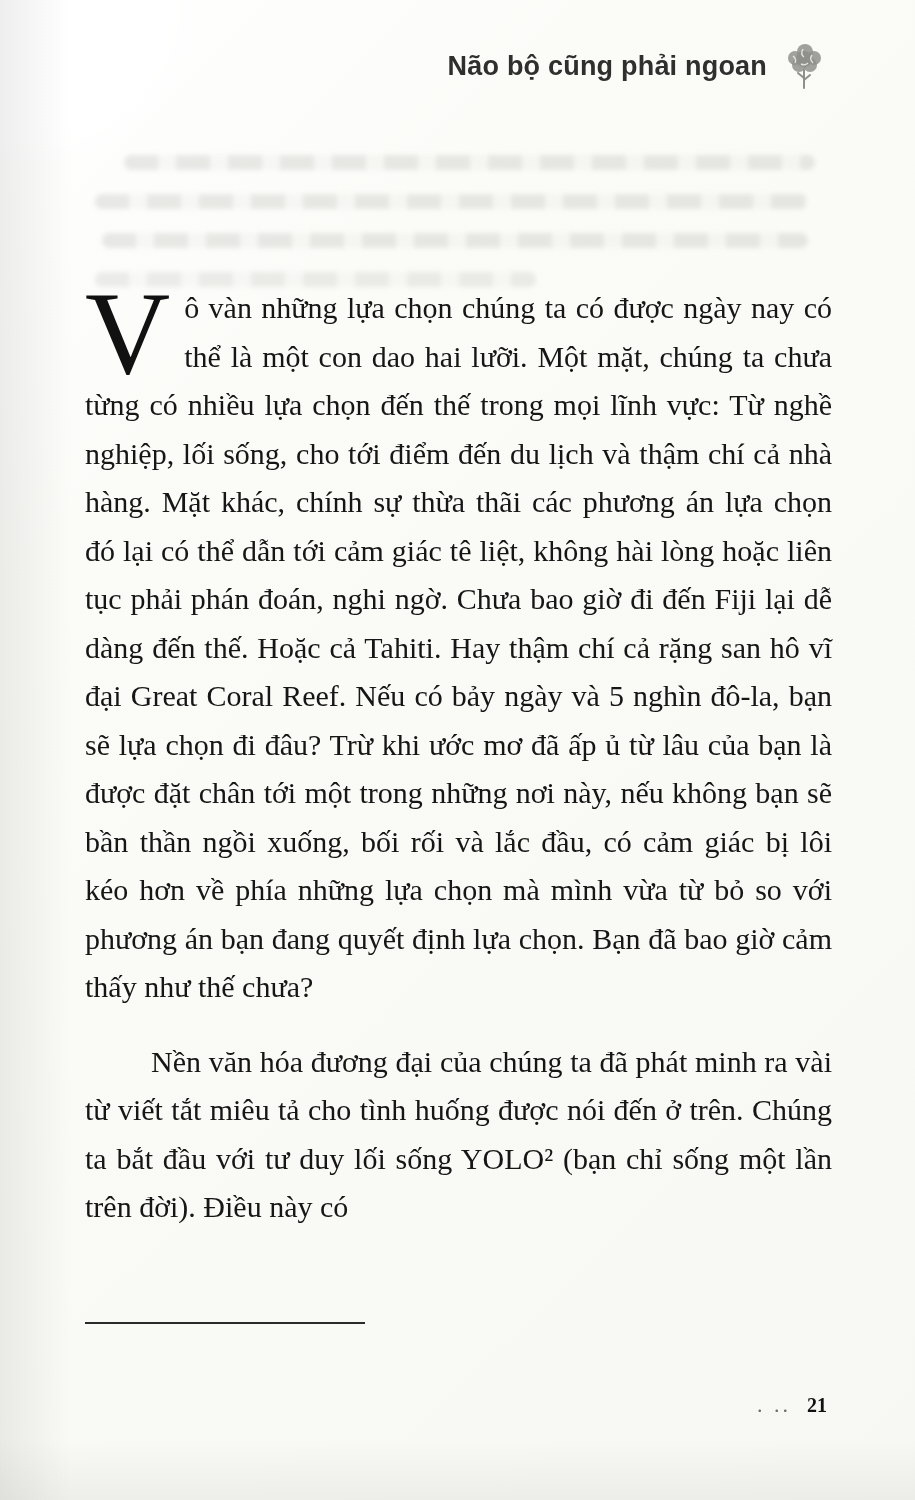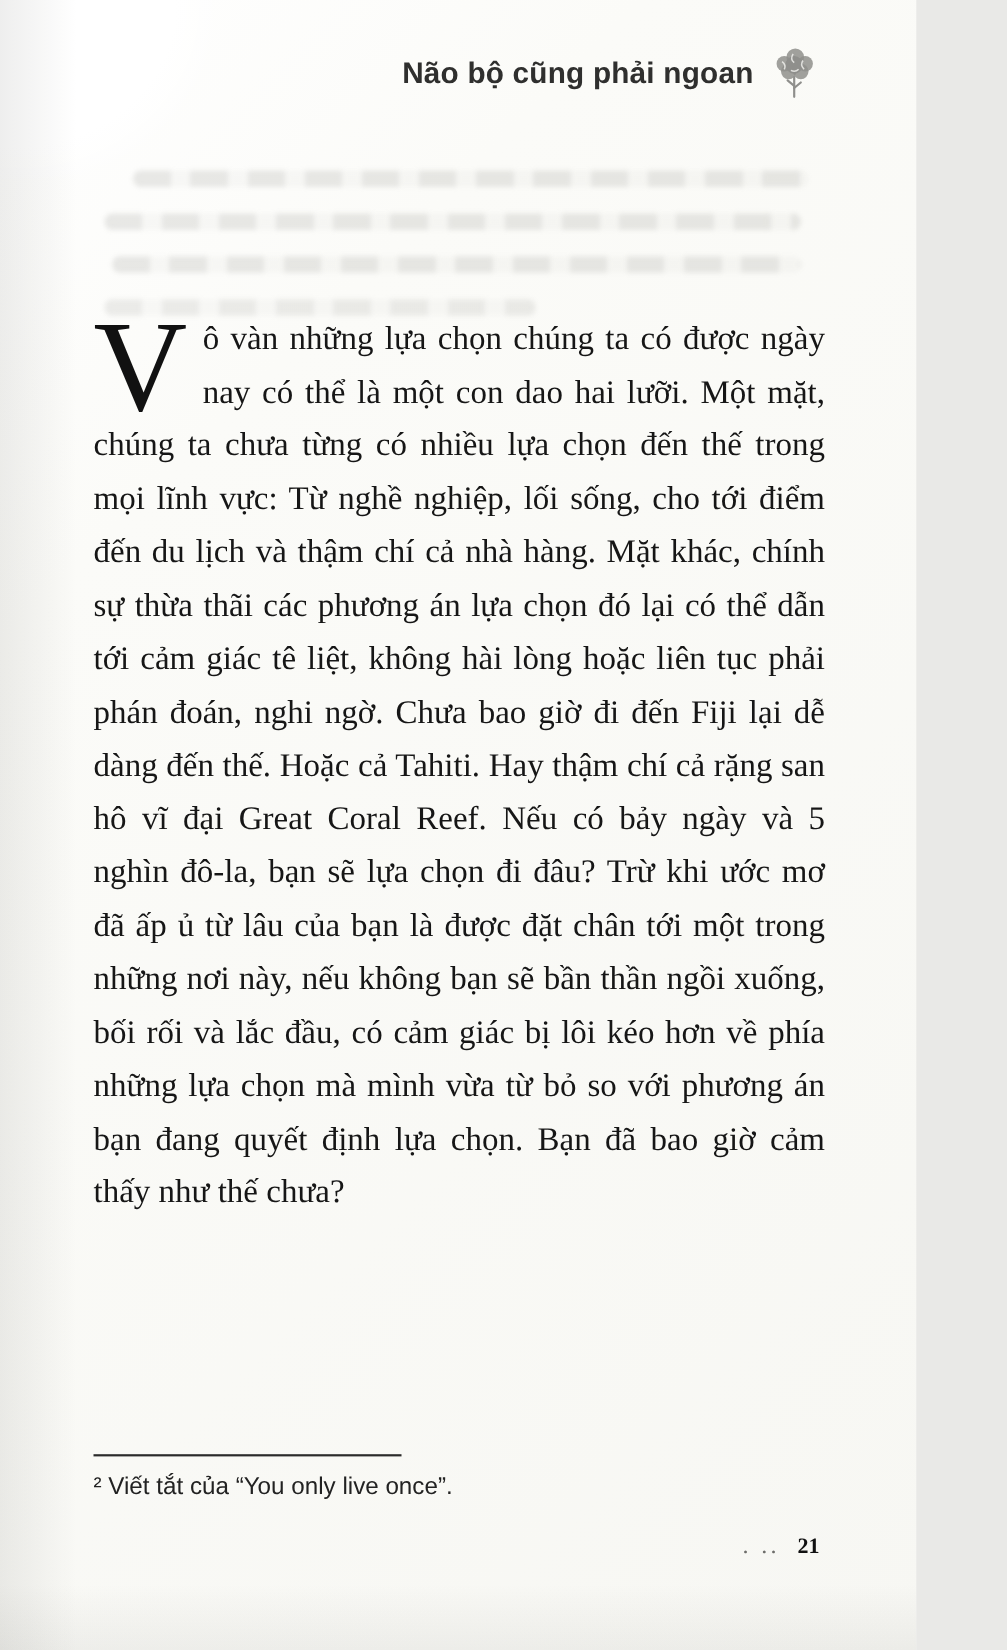--- a/index.html
+++ b/index.html
@@ -3,21 +3,21 @@
 <meta charset="utf-8">
 <style>
   html, body { margin: 0; padding: 0; }
   body {
     width: 915px; height: 1500px;
     background: #e9e9e7;
     font-family: "Liberation Serif", serif;
   }
   .page {
     position: relative;
-    width: 833px; height: 1500px;
+    width: 915px; height: 1500px;
     overflow: hidden;
     background: linear-gradient(135deg, #ffffff 0%, #fbfbf8 25%, #f7f7f3 100%);
     color: #1c1c1c;
   }
   
   .shade-left {
     position: absolute; left: 0; top: 0; bottom: 0; width: 70px;
     background: linear-gradient(to right, rgba(90,90,85,0.10), rgba(90,90,85,0.0));
     pointer-events: none;
   }
@@ -125,25 +125,25 @@
 
   <div class="ghost">
     <div class="gline" style="width:94%; margin-left:4%;"></div>
     <div class="gline" style="width:97%;"></div>
     <div class="gline" style="width:96%; margin-left:1%;"></div>
     <div class="gline" style="width:60%; opacity:.8;"></div>
   </div>
 
   <main class="page-body">
     <p class="para first"><span class="dropcap">V</span><span>ô vàn những lựa chọn chúng ta có được ngày nay có thể là một con dao hai lưỡi. Một mặt, chúng ta chưa từng có nhiều lựa chọn đến thế trong mọi lĩnh vực: Từ nghề nghiệp, lối sống, cho tới điểm đến du lịch và thậm chí cả nhà hàng. Mặt khác, chính sự thừa thãi các phương án lựa chọn đó lại có thể dẫn tới cảm giác tê liệt, không hài lòng hoặc liên tục phải phán đoán, nghi ngờ. Chưa bao giờ đi đến Fiji lại dễ dàng đến thế. Hoặc cả Tahiti. Hay thậm chí cả rặng san hô vĩ đại Great Coral Reef. Nếu có bảy ngày và 5 nghìn đô-la, bạn sẽ lựa chọn đi đâu? Trừ khi ước mơ đã ấp ủ từ lâu của bạn là được đặt chân tới một trong những nơi này, nếu không bạn sẽ bần thần ngồi xuống, bối rối và lắc đầu, có cảm giác bị lôi kéo hơn về phía những lựa chọn mà mình vừa từ bỏ so với phương án bạn đang quyết định lựa chọn. Bạn đã bao giờ cảm thấy như thế chưa?</span></p>
+    <p class="para indent"><span>Nền văn hóa đương đại của chúng ta đã phát minh ra vài từ viết tắt miêu tả cho tình huống được nói đến ở trên. Chúng ta bắt đầu với tư duy lối sống YOLO² (bạn chỉ sống một lần trên đời). Điều này có</span></p>
   </main>
 
   <div class="footnote-area">
     <div class="fn-rule"></div>
-    <p class="footnote">² Viết tắt của “You only live once”.</p>
   </div>
 
   <footer class="page-footer">
     <span class="dots">. ..</span>
     <span class="pagenum">21</span>
   </footer>
 
 </div>
 
 </body></html>

